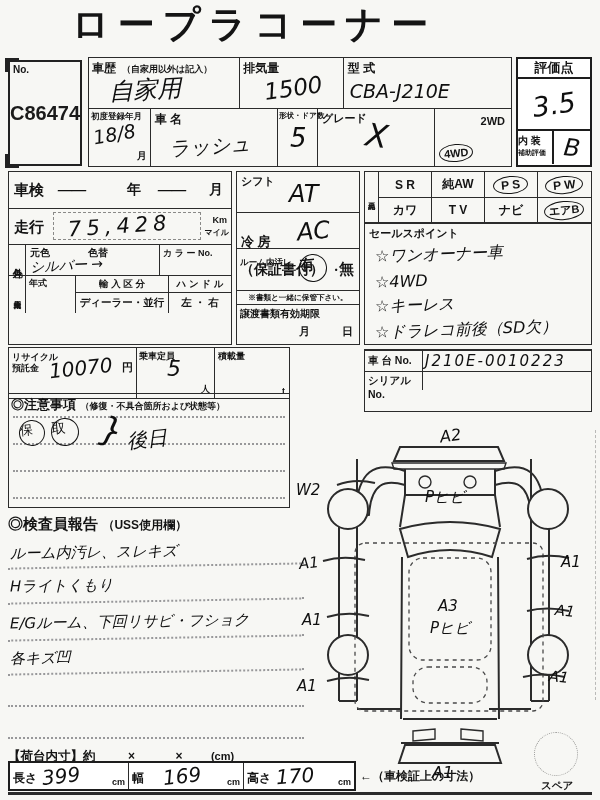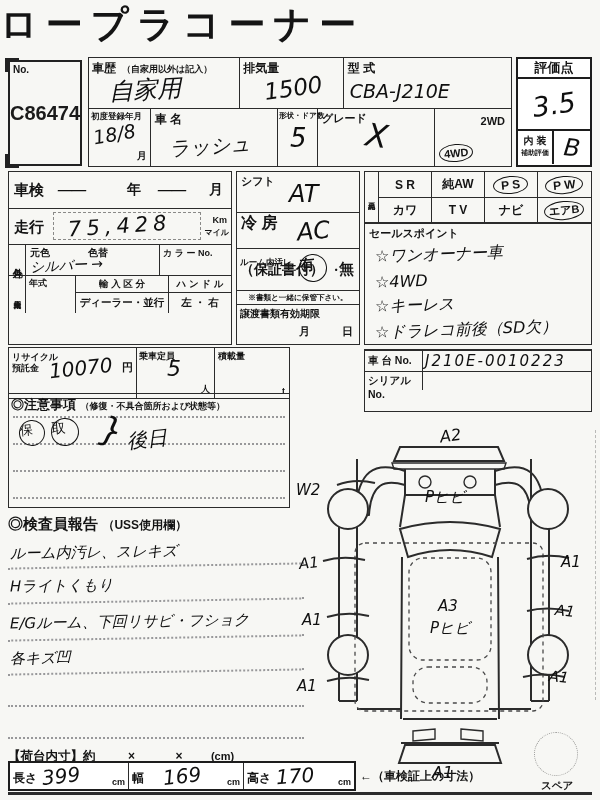--- a/index.html
+++ b/index.html
@@ -21,21 +21,21 @@
   svg{display:block}
   .dline{stroke:#2b2b2b;stroke-width:2;fill:none}
   .dthin{stroke:#2b2b2b;stroke-width:1.4;fill:none}
   .ddash{stroke:#4a4a4a;stroke-width:1.3;fill:none;stroke-dasharray:4 4}
 </style>
 </head>
 <body>
 
 <div class="sheet">
 
-  <div class="a lbl" style="left:0;top:8;width:508px;text-align:left;font-size:37px;letter-spacing:8px">ロープラコーナー</div>
+  <div class="a lbl" style="left:0;top:8;width:508px;text-align:center;font-size:37px;letter-spacing:8px">ロープラコーナー</div>
 
   <div class="a" style="left:8px;top:60px;width:74px;height:106px;border:2.2px solid #222">
     <div class="lbl" style="position:absolute;left:3px;top:2px;font-size:10px">No.</div>
     <div style="position:absolute;left:0;top:40px;width:100%;text-align:center;font-size:20px;font-weight:700">C86474</div>
     <div class="a" style="left:-5px;top:-4px;width:14px;height:14px;border-left:4px solid #222;border-top:4px solid #222"></div>
     <div class="a" style="left:-5px;bottom:-4px;width:14px;height:14px;border-left:4px solid #222;border-bottom:4px solid #222"></div>
   </div>
 
   <div class="a b" style="left:88px;top:57px;width:424px;height:110px">
     <div class="flex" style="height:50px">
@@ -75,21 +75,21 @@
         <span class="lbl" style="font-size:11px;position:absolute;right:6px;top:6px">2WD</span>
         <span class="lbl circ" style="font-size:11px;position:absolute;left:4px;bottom:4px;padding:2px 4px">4WD</span>
       </div>
     </div>
   </div>
 
   <div class="a thk" style="left:516px;top:57px;width:76px;height:110px;background:#fff">
     <div class="lbl cen" style="height:20px;border-bottom:2px solid #1d1d1d;font-size:13px">評価点</div>
     <div class="hw cen" style="height:50px;font-size:27px;transform:rotate(-8deg)">3.5</div>
     <div class="flex" style="height:35px;border-top:2px solid #1d1d1d">
-      <div style="width:36px;border-right:2px solid #1d1d1d;text-align:center">
+      <div style="width:36px;border-right:2px solid #1d1d1d;">
         <div class="lbl" style="font-size:10px;margin-top:3px">内 装</div>
         <div class="lbl" style="font-size:7px">補助評価</div>
       </div>
       <div class="hw cen" style="flex:1;font-size:24px;transform:rotate(6deg)">B</div>
     </div>
   </div>
 
   <div class="a b" style="left:8px;top:171px;width:224px;height:174px">
     <div style="height:36px;position:relative">
       <span class="lbl" style="font-size:15px;position:absolute;left:5px;top:9px">車検</span>
@@ -132,21 +132,21 @@
       </div>
     </div>
   </div>
 
   <div class="a b" style="left:236px;top:171px;width:124px;height:174px">
     <div style="height:40px;position:relative">
       <span class="lbl" style="font-size:11px;position:absolute;left:4px;top:2px">シフト</span>
       <span class="hw" style="font-size:24px;position:absolute;left:52px;top:8px">AT</span>
     </div>
     <div class="bt" style="height:36px;position:relative">
-      <span class="lbl" style="font-size:16px;position:absolute;left:4px;top:0">冷 房</span>
+      <span class="lbl" style="font-size:13px;position:absolute;left:4px;top:20px">冷 房</span>
       <span class="hw" style="font-size:24px;position:absolute;left:60px;top:4px;transform:rotate(-5deg)">AC</span>
     </div>
     <div class="bt" style="height:42px;position:relative">
       <span class="lbl" style="font-size:8.5px;position:absolute;left:3px;top:8px">ルーム内汚レ</span>
       <span class="lbl" style="font-size:14px;position:absolute;left:3px;top:12px">（保証書付）</span>
       <span class="lbl circ cen" style="font-size:15px;position:absolute;left:62px;top:5px;width:28px;height:28px">有</span>
       <span class="lbl" style="font-size:12px;position:absolute;left:93px;top:13px">・</span>
       <span class="lbl" style="font-size:15px;position:absolute;left:102px;top:11px">無</span>
     </div>
     <div class="bt cen" style="height:14px">

